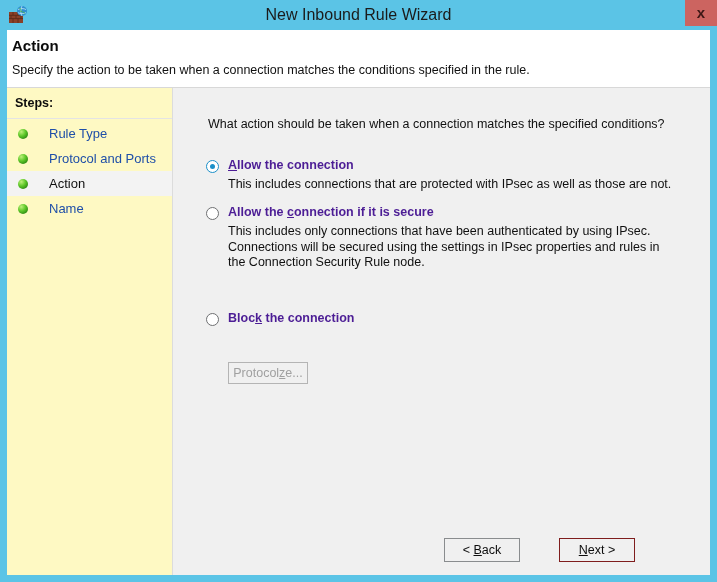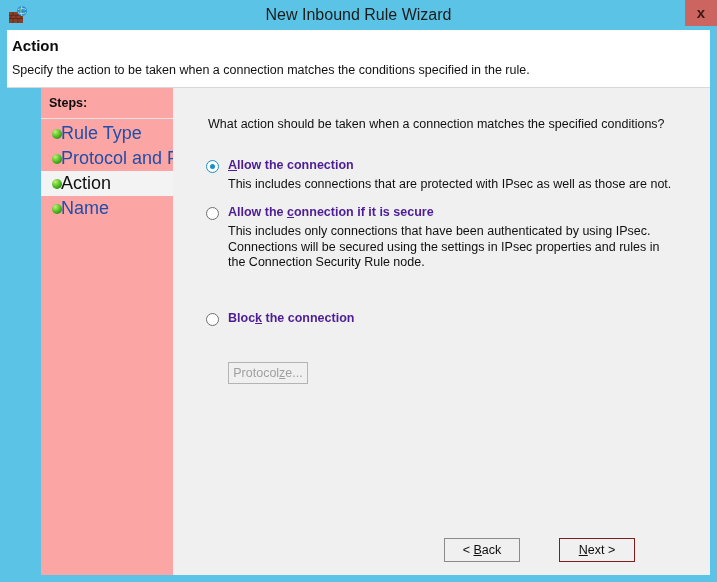--- a/index.html
+++ b/index.html
@@ -88,24 +88,23 @@
     height: 1px;
     background: #d8d8d8;
   }
 
   
   #sidebar {
     position: absolute;
     left: 7px; top: 88px;
     width: 166px;
     height: 487px;
-    background: #fca5a5;
+    background: #fef9c3;
     box-sizing: border-box;
     border-right: 1px solid #dcdcdc;
-    margin-left: 34px;
   }
   #steps-header {
     position: absolute;
     left: 8px; top: 8px;
     font-size: 12.5px;
     font-weight: bold;
     color: #0d0d0d;
   }
   #steps-header-rule {
     position: absolute;
@@ -116,22 +115,22 @@
   }
   #steps-list {
     position: absolute;
     left: 0; top: 33px;
     width: 165px;
   }
   .step-item {
     position: relative;
     height: 25px;
     line-height: 25px;
-    padding-left: 20px;
-    font-size: 18px;
+    padding-left: 42px;
+    font-size: 13px;
     color: #1f4fa8;
     cursor: pointer;
     white-space: nowrap;
   }
   .step-item.current {
     background: #f3f3f3;
     color: #101010;
     cursor: default;
   }
   .step-bullet {

